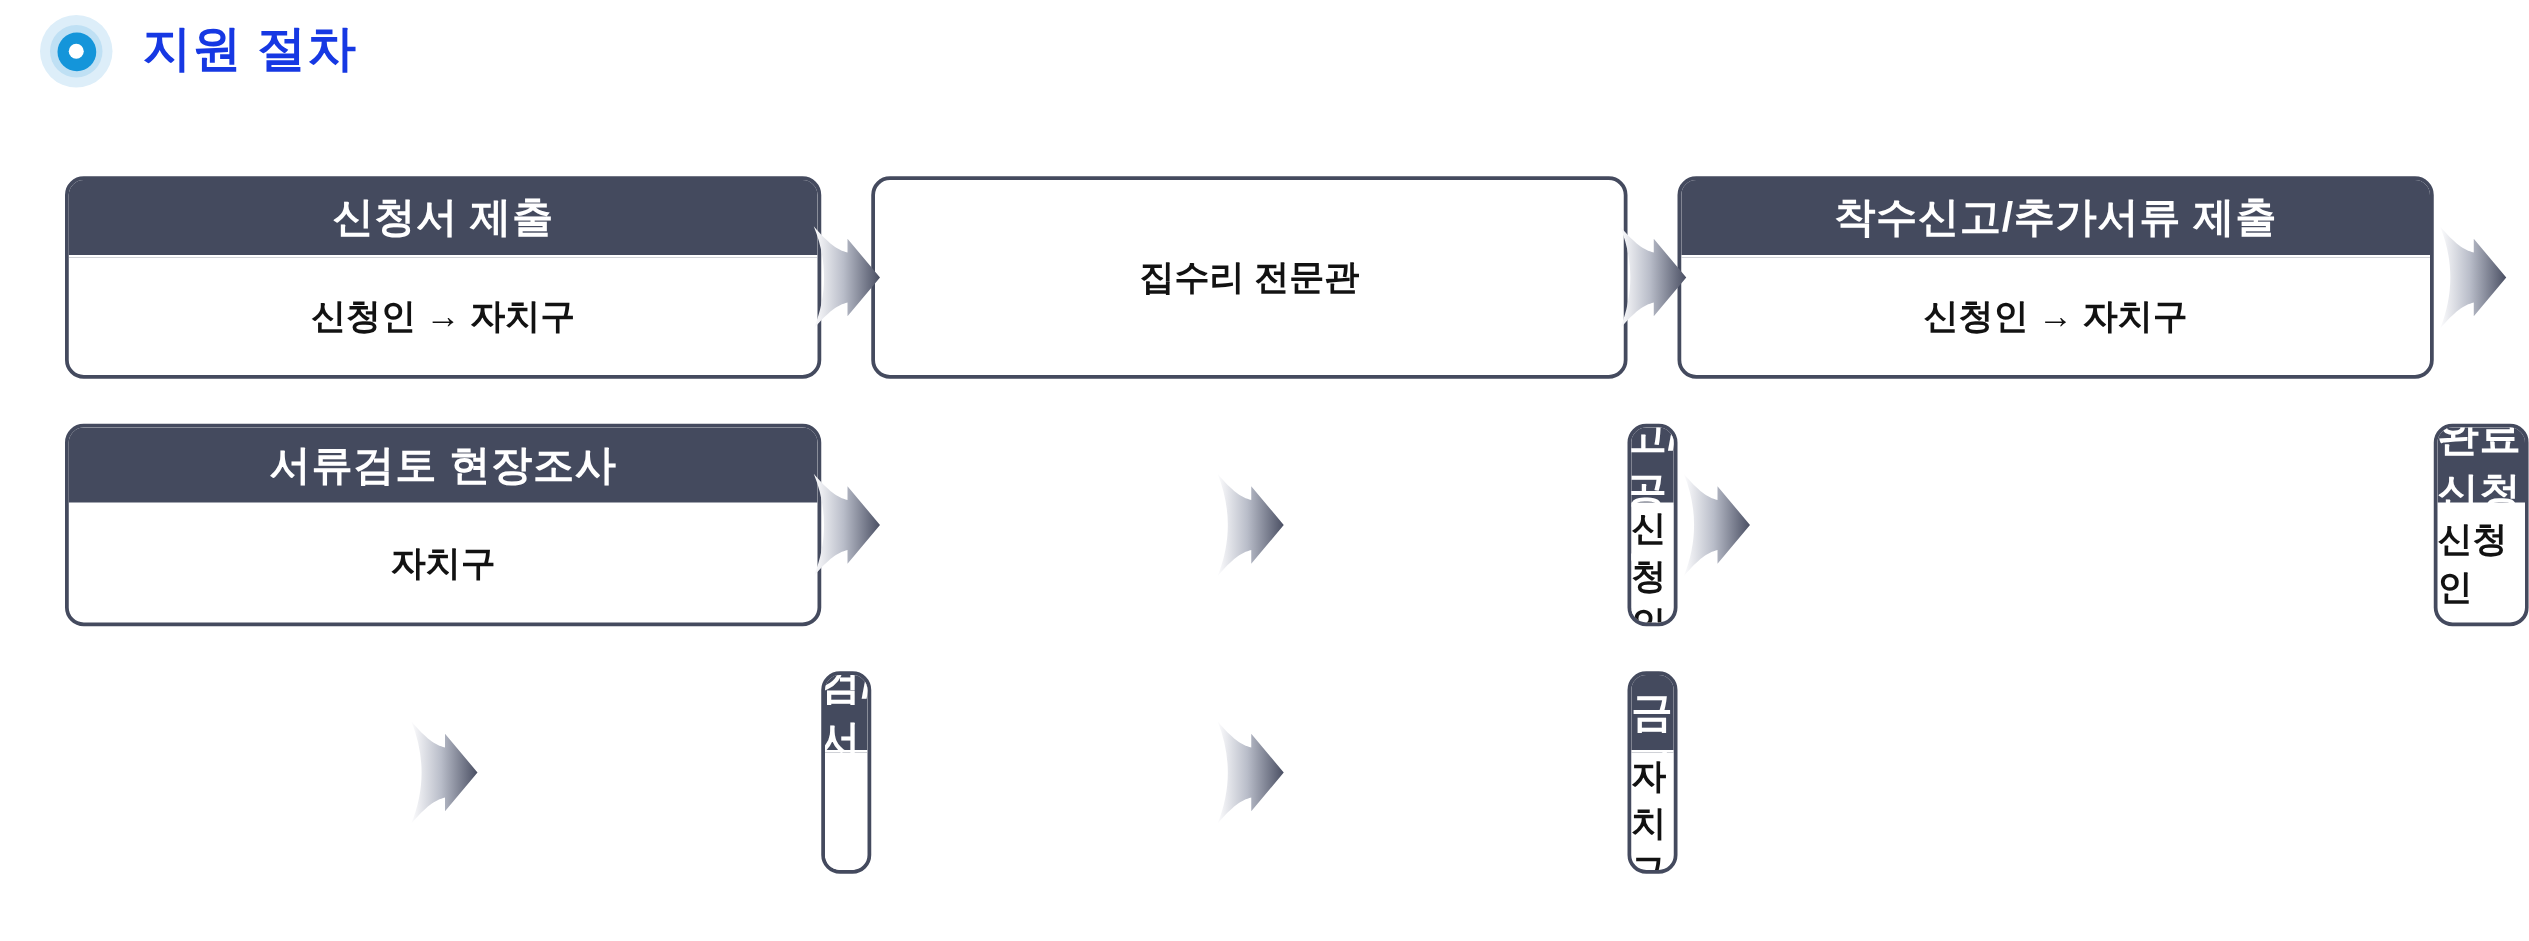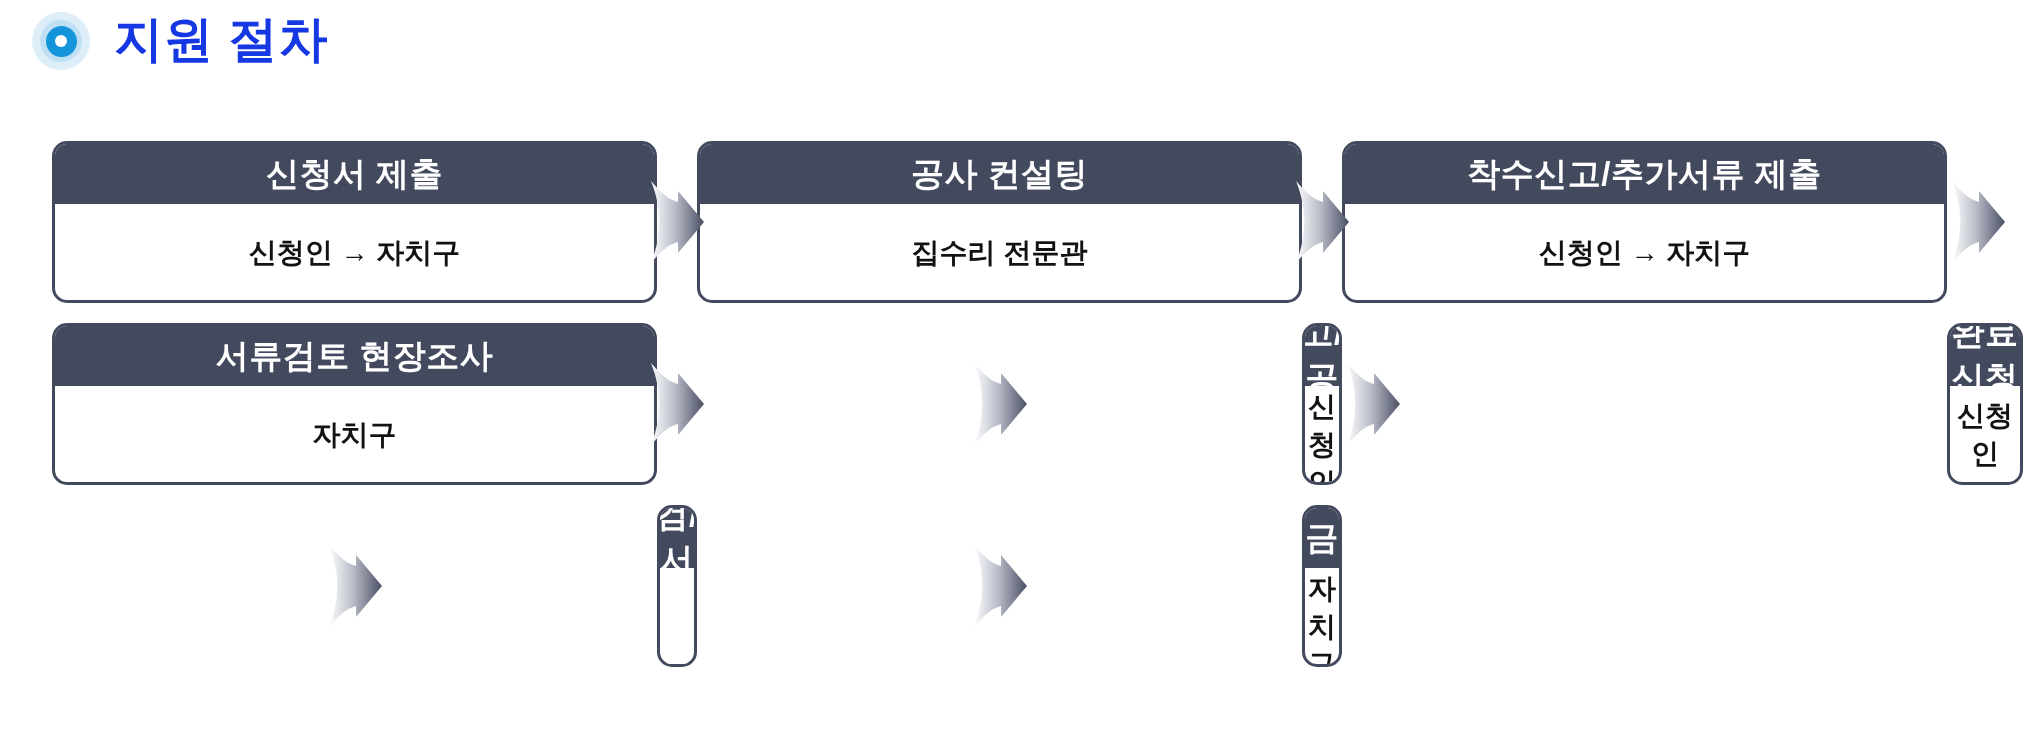--- a/index.html
+++ b/index.html
@@ -24,34 +24,33 @@
     margin: 4px 10px 0 8px;
   }
   .bullseye-mid {
     width: 31px; height: 31px; border-radius: 50%;
     background: #1495da;
     display: flex; align-items: center; justify-content: center;
   }
   .bullseye-core { width: 12px; height: 12px; border-radius: 50%; background: #ffffff; }
   .page-title {
     color: #1638e3;
-    font-size: 49px;
+    font-size: 39px;
     font-weight: 700;
     letter-spacing: 1px;
     margin-left: 22px;
     line-height: 1;
   }
   
   .flow {
     margin: 77px 0 0 52px;
     display: grid;
     grid-template-columns: 605px 40px 605px 40px 605px 76px;
     grid-auto-rows: 162px;
-    row-gap: 20px;
-    text-align: center;
+    row-gap: 36px;
   }
   .step-box {
     border: 3px solid #444a5e;
     border-radius: 15px;
     background: #ffffff;
     display: flex; flex-direction: column;
     overflow: hidden;
   }
   .step-header {
     background: #444a5e;
@@ -108,21 +107,20 @@
   <div class="step-box">
     <div class="step-header">신청서 제출</div>
     <div class="step-body">신청인 → 자치구</div>
   </div>
   <div class="arrow-cell">
     <svg viewBox="0 0 56 86">
         <use href="#arrowShape"></use>
       </svg>
   </div>
   <div class="step-box">
-    <div class="step-header">공사 컨설팅</div>
     <div class="step-body">집수리 전문관</div>
   </div>
   <div class="arrow-cell">
     <svg viewBox="0 0 56 86">
         <use href="#arrowShape"></use>
       </svg>
   </div>
   <div class="step-box">
     <div class="step-header">착수신고/추가서류 제출</div>
     <div class="step-body">신청인 → 자치구</div>

